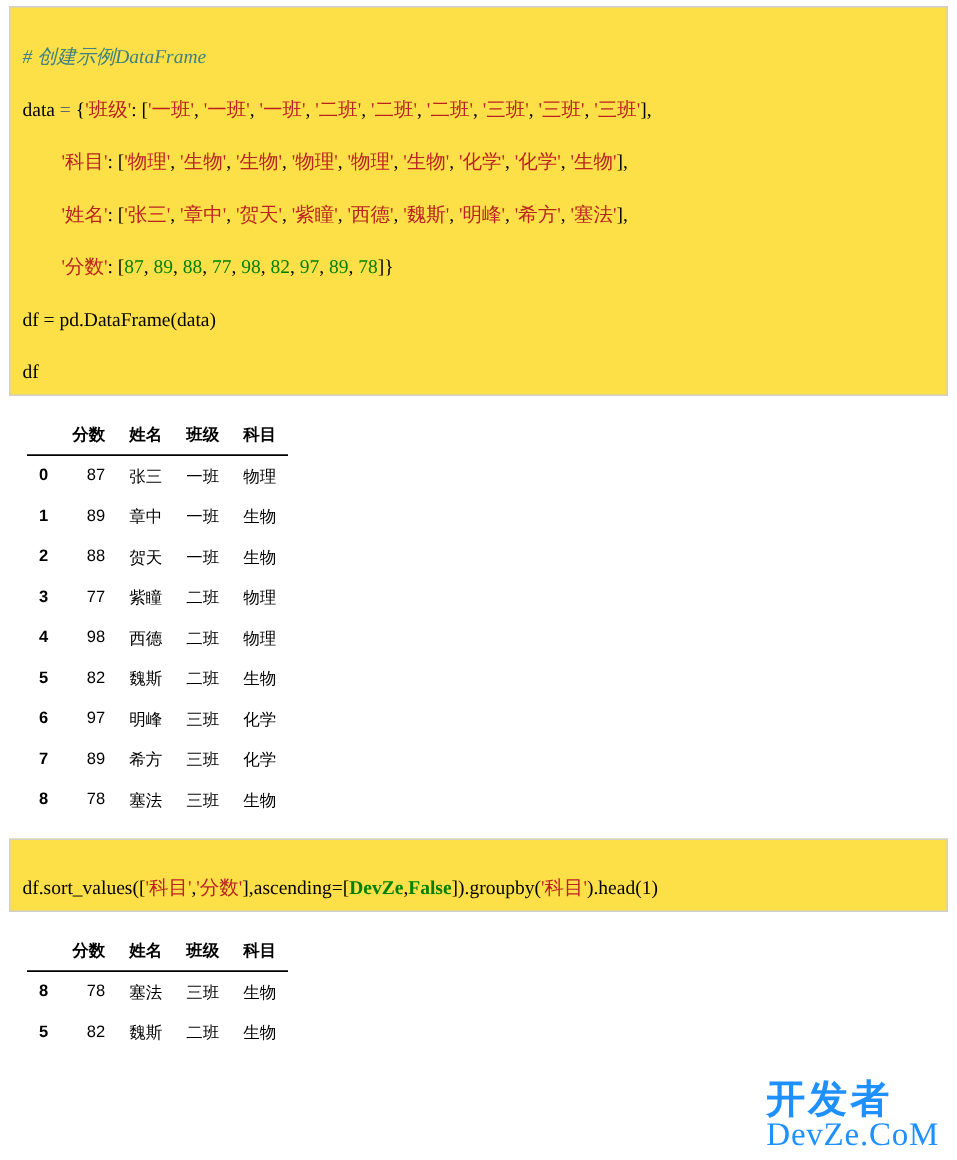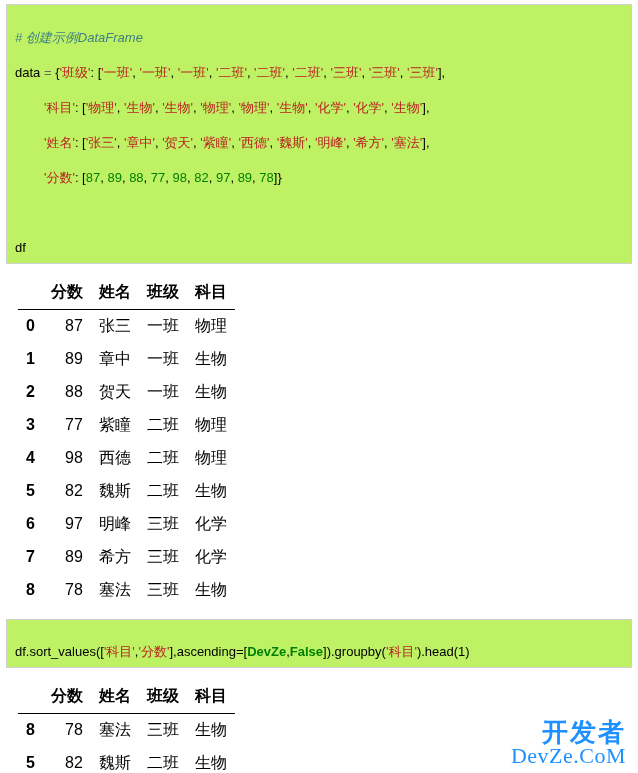--- a/index.html
+++ b/index.html
@@ -6,40 +6,40 @@
     margin: 0;
     padding: 0;
     background: #fff;
     font-family: "SimSun", "Microsoft YaHei", monospace;
     font-size: 13px;
     color: #000;
     width: 638px;
   }
   .code-block {
     border: 1px solid #cfcfcf;
-    background: #bef264;
+    background: #fde047;
     padding: 6px 8px;
     margin: 4px 6px;
-    font-family: Liberation Sans, sans-serif;
+    font-family: Liberation Serif, serif;
     font-size: 13px;
     line-height: 1.35;
     white-space: pre-wrap;
     word-break: break-all;
   }
   .c-comment { color: #408080; font-style: italic; }
   .c-plain   { color: #000; }
   .c-str     { color: #ba2121; }
   .c-num     { color: #008000; }
   .c-op      { color: #666; }
   .c-kw      { color: #008000; font-weight: bold; }
 
   .df-output {
     padding: 8px 18px;
     font-family: Arial, Helvetica, sans-serif;
-    font-size: 16px;
+    font-size: 11px;
   }
   table.df {
     border-collapse: collapse;
   }
   table.df thead th {
     text-align: right;
     font-weight: bold;
     padding: 6px 8px;
     border-bottom: 1px solid #000;
   }
@@ -50,21 +50,21 @@
   }
   table.df tbody td {
     text-align: right;
     padding: 6px 8px;
   }
 
   .watermark {
     position: fixed;
     right: 12px;
     bottom: 6px;
-    text-align: right;
+    text-align: left;
     line-height: 1.0;
     pointer-events: none;
     z-index: 50;
     margin-top: 28px;
   }
   .watermark .wm-top {
     font-size: 26px;
     font-weight: bold;
     letter-spacing: 2px;
     color: #1e90ff;
@@ -79,21 +79,21 @@
 </style>
 </head>
 <body>
 
 <div class="code-block">
 <span class="c-comment"># 创建示例DataFrame</span>
 <br><span class="c-plain">data </span><span class="c-op">=</span><span class="c-plain"> {</span><span class="c-str">'班级'</span><span class="c-plain">: [</span><span><span class="c-str">'一班'</span><span class="c-plain">, </span><span class="c-str">'一班'</span><span class="c-plain">, </span><span class="c-str">'一班'</span><span class="c-plain">, </span><span class="c-str">'二班'</span><span class="c-plain">, </span><span class="c-str">'二班'</span><span class="c-plain">, </span><span class="c-str">'二班'</span><span class="c-plain">, </span><span class="c-str">'三班'</span><span class="c-plain">, </span><span class="c-str">'三班'</span><span class="c-plain">, </span><span class="c-str">'三班'</span></span><span class="c-plain">],</span>
 <br><span class="c-plain">        </span><span class="c-str">'科目'</span><span class="c-plain">: [</span><span><span class="c-str">'物理'</span><span class="c-plain">, </span><span class="c-str">'生物'</span><span class="c-plain">, </span><span class="c-str">'生物'</span><span class="c-plain">, </span><span class="c-str">'物理'</span><span class="c-plain">, </span><span class="c-str">'物理'</span><span class="c-plain">, </span><span class="c-str">'生物'</span><span class="c-plain">, </span><span class="c-str">'化学'</span><span class="c-plain">, </span><span class="c-str">'化学'</span><span class="c-plain">, </span><span class="c-str">'生物'</span></span><span class="c-plain">],</span>
 <br><span class="c-plain">        </span><span class="c-str">'姓名'</span><span class="c-plain">: [</span><span><span class="c-str">'张三'</span><span class="c-plain">, </span><span class="c-str">'章中'</span><span class="c-plain">, </span><span class="c-str">'贺天'</span><span class="c-plain">, </span><span class="c-str">'紫瞳'</span><span class="c-plain">, </span><span class="c-str">'西德'</span><span class="c-plain">, </span><span class="c-str">'魏斯'</span><span class="c-plain">, </span><span class="c-str">'明峰'</span><span class="c-plain">, </span><span class="c-str">'希方'</span><span class="c-plain">, </span><span class="c-str">'塞法'</span></span><span class="c-plain">],</span>
 <br><span class="c-plain">        </span><span class="c-str">'分数'</span><span class="c-plain">: [</span><span><span class="c-num">87</span><span class="c-plain">, </span><span class="c-num">89</span><span class="c-plain">, </span><span class="c-num">88</span><span class="c-plain">, </span><span class="c-num">77</span><span class="c-plain">, </span><span class="c-num">98</span><span class="c-plain">, </span><span class="c-num">82</span><span class="c-plain">, </span><span class="c-num">97</span><span class="c-plain">, </span><span class="c-num">89</span><span class="c-plain">, </span><span class="c-num">78</span></span><span class="c-plain">]}</span>
-<br>
+<br><span class="c-plain">df = pd.DataFrame(data)</span>
 <br><span class="c-plain">df</span>
 </div>
 
 <div class="df-output">
   <table class="df">
     <thead>
         <tr>
           <th></th>
           <th>分数</th>
           <th>姓名</th>

